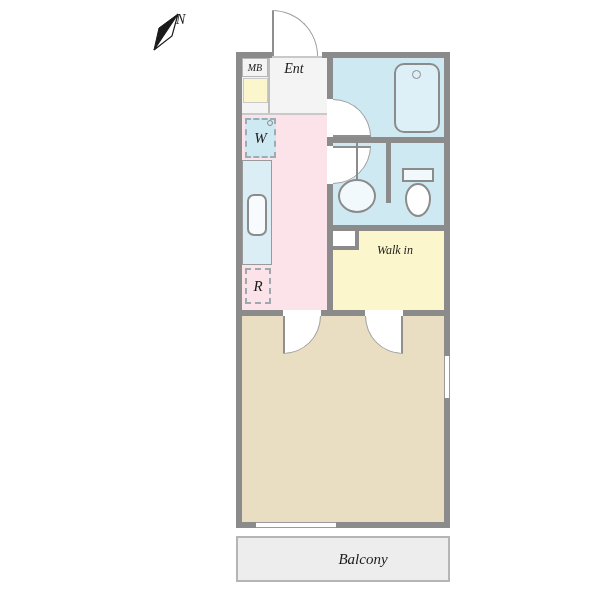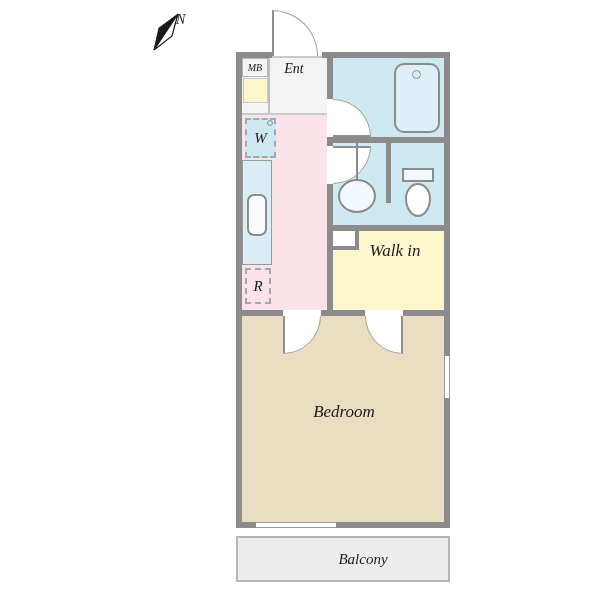--- a/index.html
+++ b/index.html
@@ -88,21 +88,20 @@
 
   <div class="abs" style="left:402px;top:168px;width:32px;height:14px;background:#f2f9fc;border:2px solid #8b8b8b;"></div>
   <div class="abs" style="left:405px;top:183px;width:26px;height:34px;background:#ffffff;border:2px solid #8b8b8b;border-radius:50% 50% 50% 50% / 45% 45% 55% 55%;"></div>
 
   <div class="abs cfill" style="left:236px;top:536px;width:214px;height:46px;background:#ededed;border:2px solid #b5b5b5;padding-left:40px;">
     <span style="font-size:15px;font-style:italic;color:#1b1b1b;">Balcony</span>
   </div>
 
   <div class="label" style="left:270px;top:61px;width:48px;font-size:14px;">Ent</div>
 
-  <div class="label" style="left:347px;top:240px;width:96px;font-size:17px;line-height:21px;">
+  <div class="label" style="left:347px;top:240px;width:96px;font-size:12px;line-height:21px;">
     <div>Walk in</div>
   </div>
 
   <div class="label" style="left:283px;top:398px;width:122px;font-size:17px;line-height:27px;">
-    <div>Bedroom</div>
   </div>
 
 </div>
 
 </body></html>

